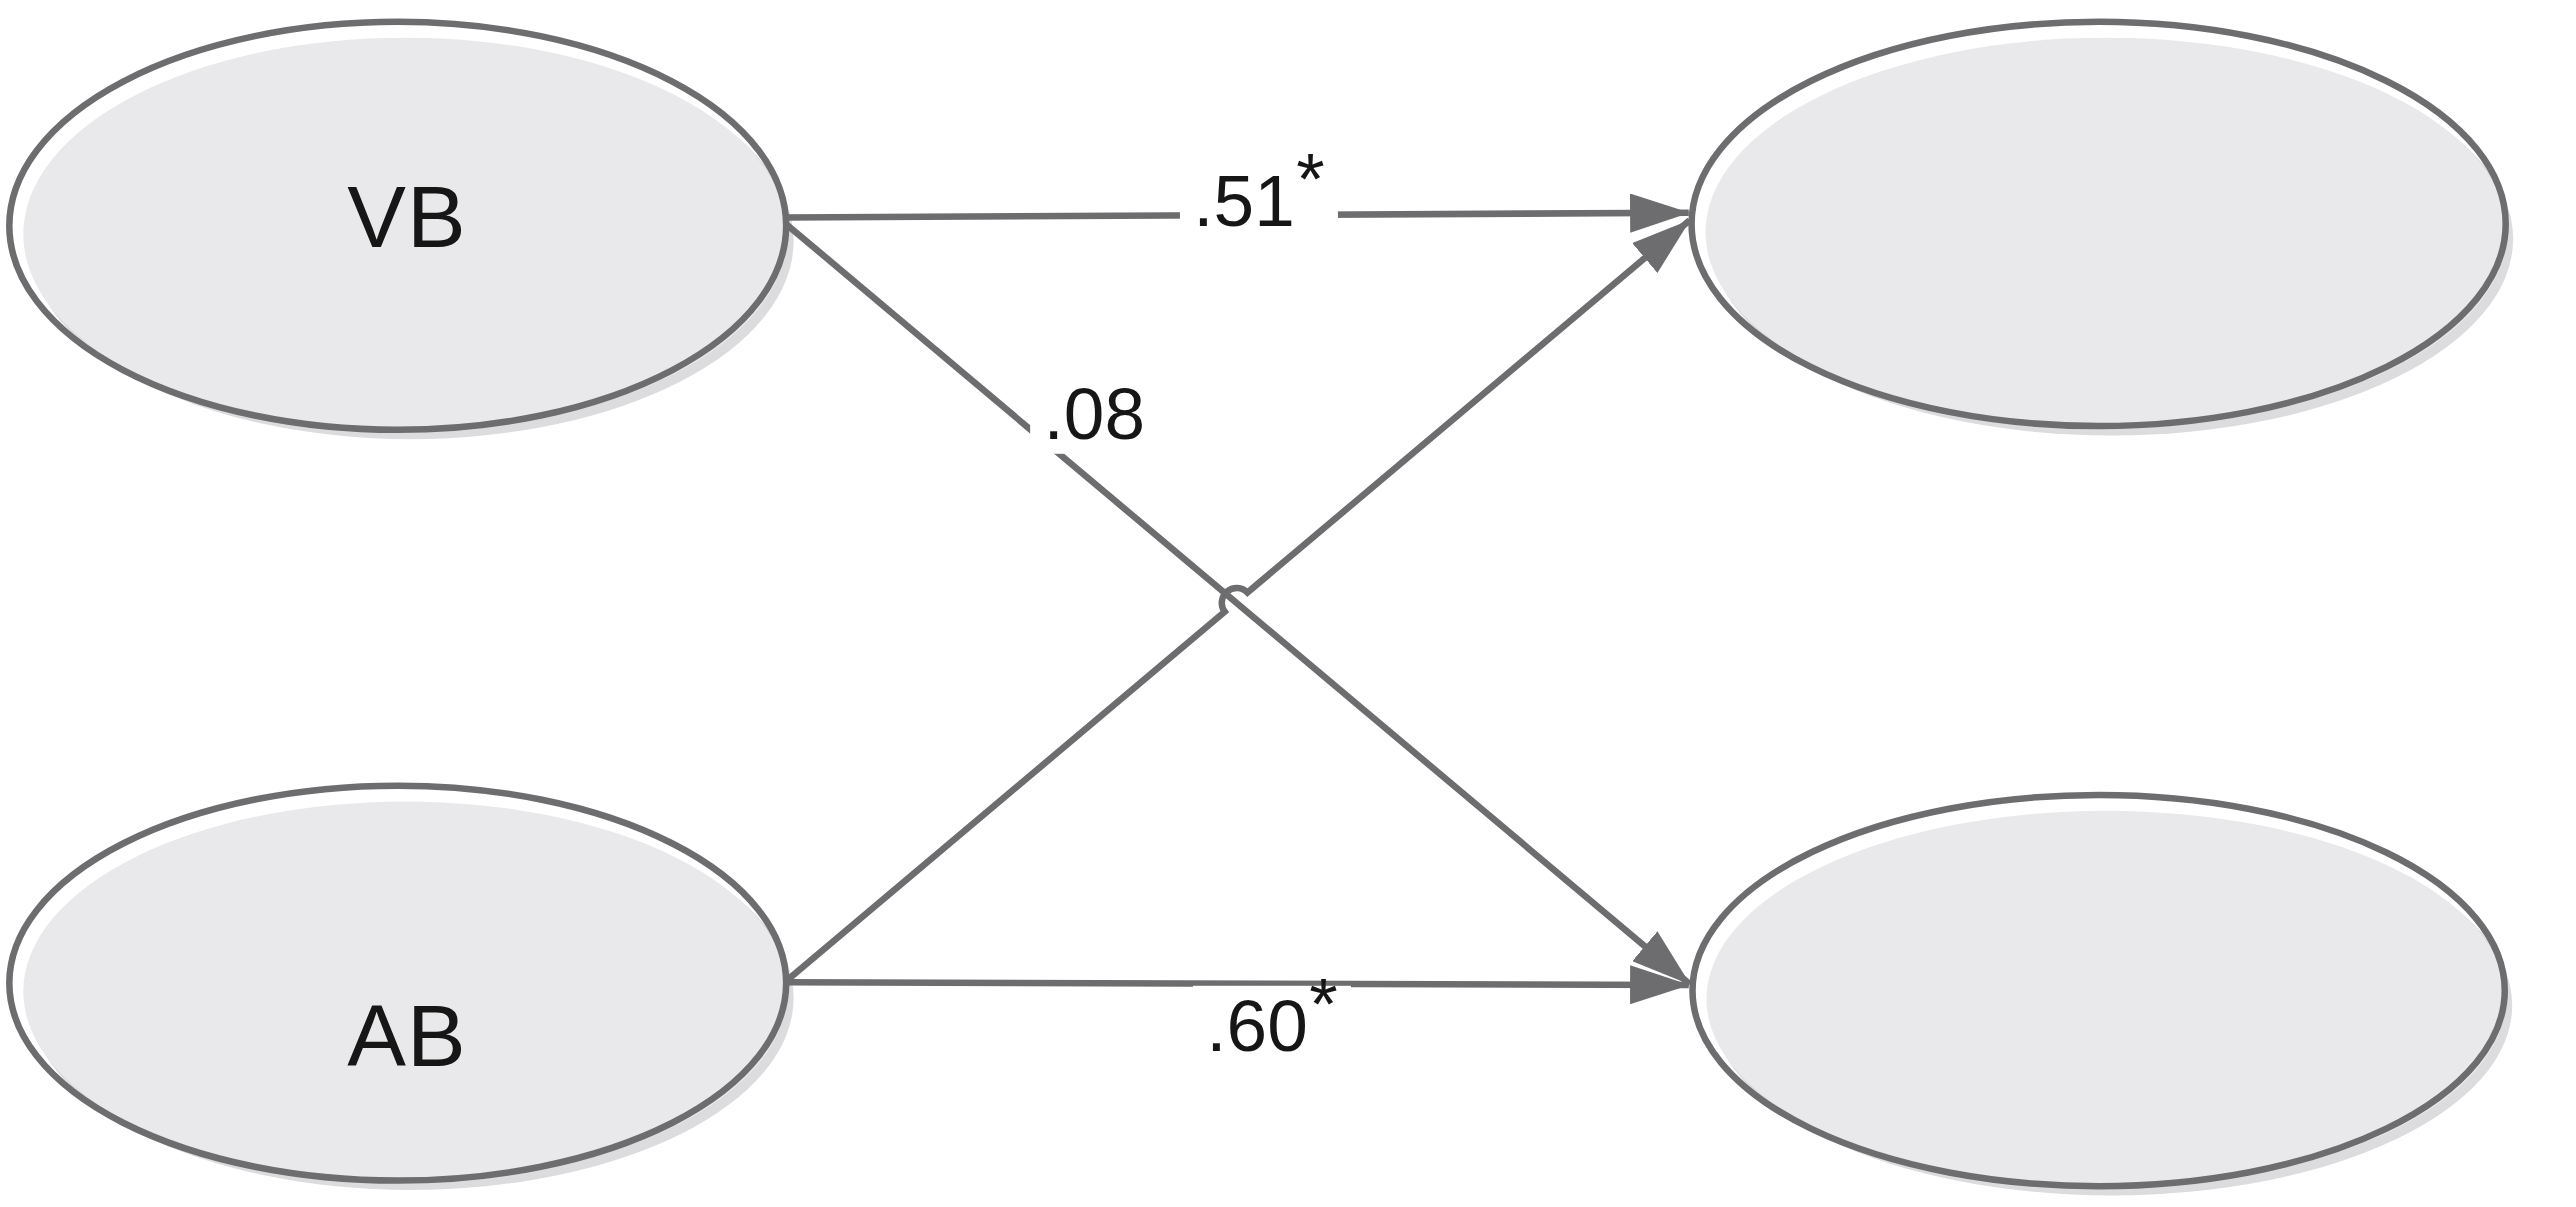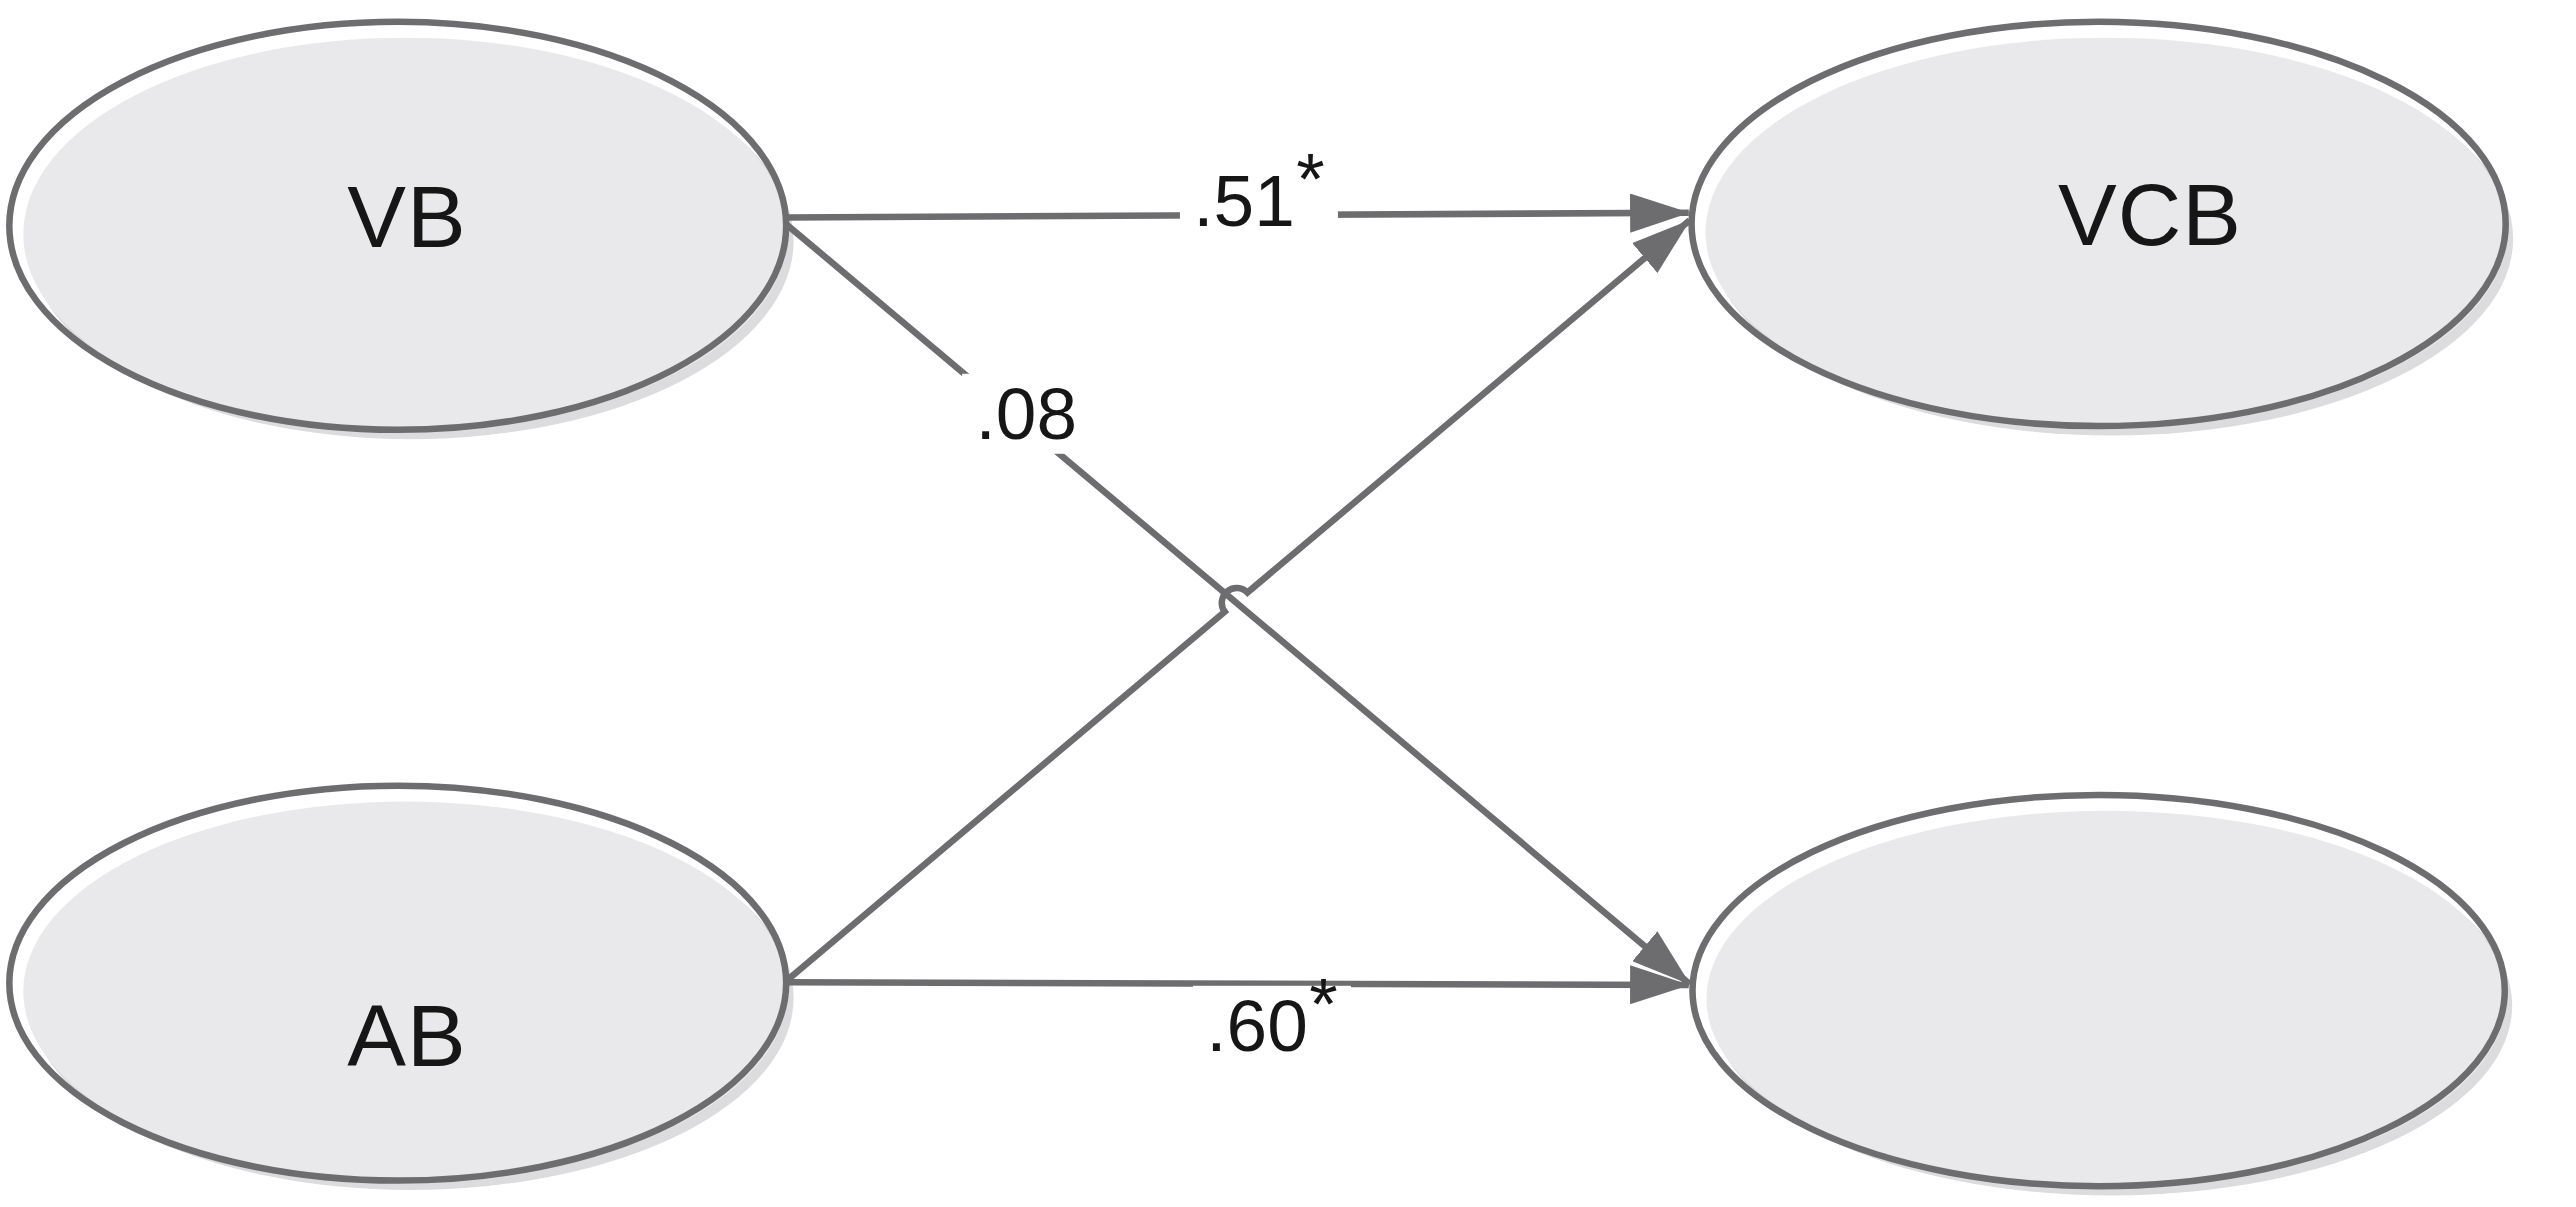--- a/index.html
+++ b/index.html
@@ -101,24 +101,23 @@
     <path class="edge" d="M 845 218 L 1813 213" marker-end="url(#arrow)"></path>
 
     <path class="edge" d="M 845 226 L 1814 1041" marker-end="url(#arrow)"></path>
 
     <path class="edge" d="M 845 1037 L 1314.8 641.3 A 16 16 0 0 1 1339.2 620.7 L 1814 221" marker-end="url(#arrow)"></path>
 
     <path class="edge" d="M 845 1039 L 1813 1042" marker-end="url(#arrow)"></path>
   </svg>
 
   <div class="node-label" style="left:407px; top:217px">VB</div>
-  <div class="node-label" style="left:2150px; top:215px">VCB</div>
   <div class="node-label" style="left:407px; top:1036px">AB</div>
 
   <div class="edge-label" style="left:1259px; top:201px"><span>.51</span><span class="significance-star">*</span></div>
 
-  <div class="edge-label" style="left:1027px; top:414px"><span>.08</span><span class="significance-star"></span></div>
+  <div class="edge-label" style="left:1095px; top:414px"><span>.08</span><span class="significance-star"></span></div>
 
 
   <div class="edge-label" style="left:1272px; top:1026px"><span>.60</span><span class="significance-star">*</span></div>
 
 </div>
 
 
 </body></html>

